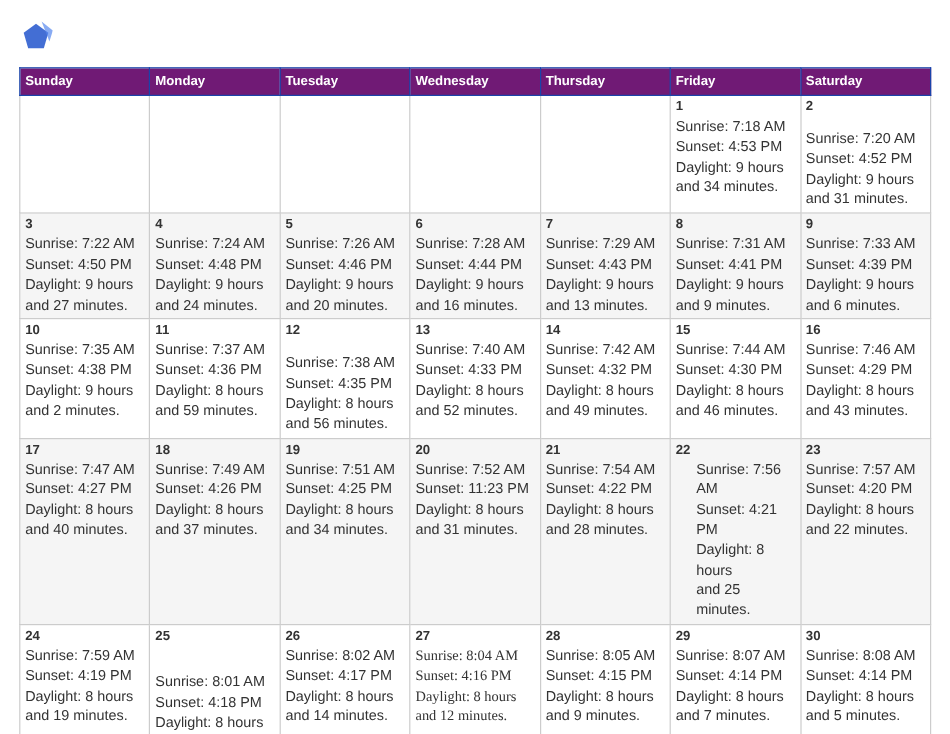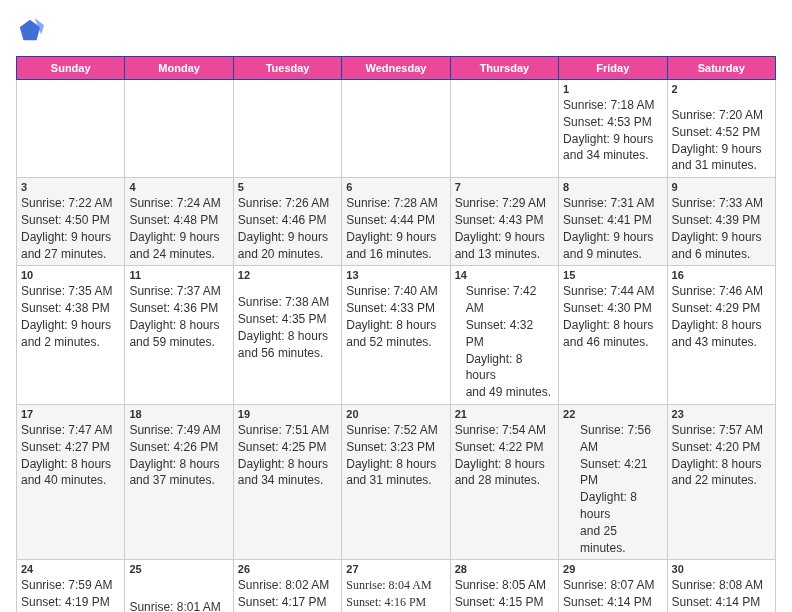--- a/index.html
+++ b/index.html
@@ -40,26 +40,26 @@
     .location {
       font-size: 14px;
       color: #444;
     }
     table {
       width: 100%;
       border-collapse: collapse;
       table-layout: fixed;
     }
     thead th {
-      background-color: #ec4899;
+      background-color: #701a75;
       color: #fff;
       font-size: 11px;
       font-weight: bold;
       padding: 5px 4px;
-      text-align: center;
+      text-align: left;
       border: 1px solid #1a44aa;
     }
     tbody td {
       border: 1px solid #ccc;
       vertical-align: top;
       padding: 3px 4px;
       font-size: 9.5px;
       color: #333;
       height: 82px;
       background: #fff;
@@ -213,21 +213,21 @@
           </td>
           <td>
             <div class="day-num">13</div>
             <div class="day-info" style="white-space: pre-line;">Sunrise: 7:40 AM
 Sunset: 4:33 PM
 Daylight: 8 hours
 and 52 minutes.</div>
           </td>
           <td>
             <div class="day-num">14</div>
-            <div class="day-info" style="white-space: pre-line; margin-left: 11px;">Sunrise: 7:42 AM
+            <div class="day-info" style="white-space: pre-line;">Sunrise: 7:42 AM
 Sunset: 4:32 PM
 Daylight: 8 hours
 and 49 minutes.</div>
           </td>
           <td>
             <div class="day-num">15</div>
             <div class="day-info" style="white-space: pre-line;">Sunrise: 7:44 AM
 Sunset: 4:30 PM
 Daylight: 8 hours
 and 46 minutes.</div>
@@ -258,21 +258,21 @@
           <td>
             <div class="day-num">19</div>
             <div class="day-info" style="white-space: pre-line;">Sunrise: 7:51 AM
 Sunset: 4:25 PM
 Daylight: 8 hours
 and 34 minutes.</div>
           </td>
           <td>
             <div class="day-num">20</div>
             <div class="day-info" style="white-space: pre-line;">Sunrise: 7:52 AM
-Sunset: 3:23 PM
+Sunset: 11:23 PM
 Daylight: 8 hours
 and 31 minutes.</div>
           </td>
           <td>
             <div class="day-num">21</div>
             <div class="day-info" style="white-space: pre-line;">Sunrise: 7:54 AM
 Sunset: 4:22 PM
 Daylight: 8 hours
 and 28 minutes.</div>
           </td>

